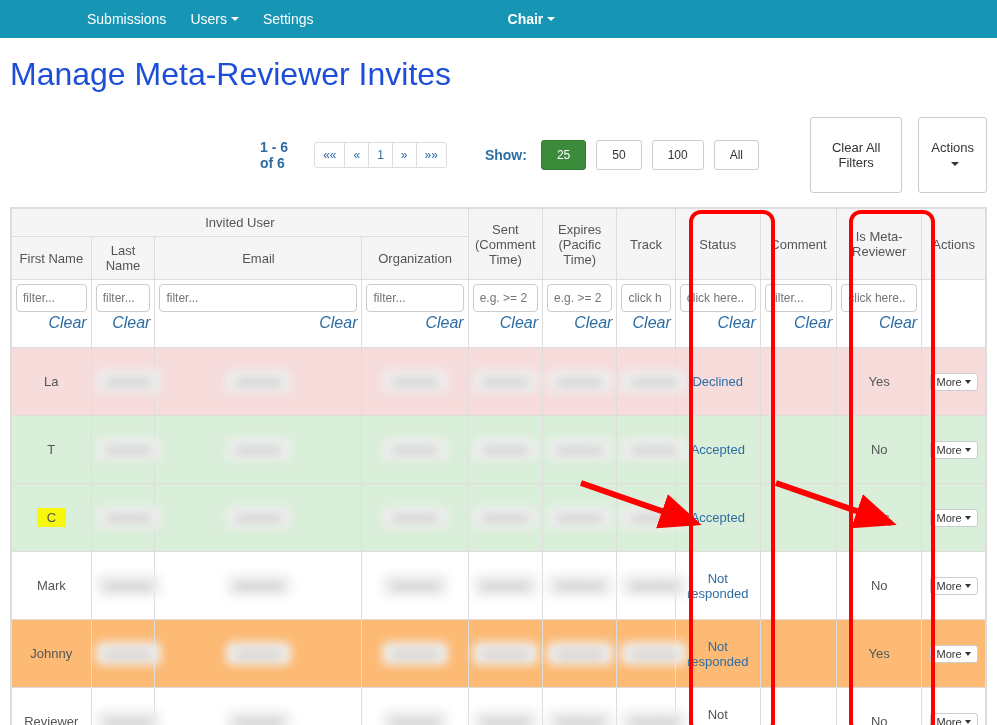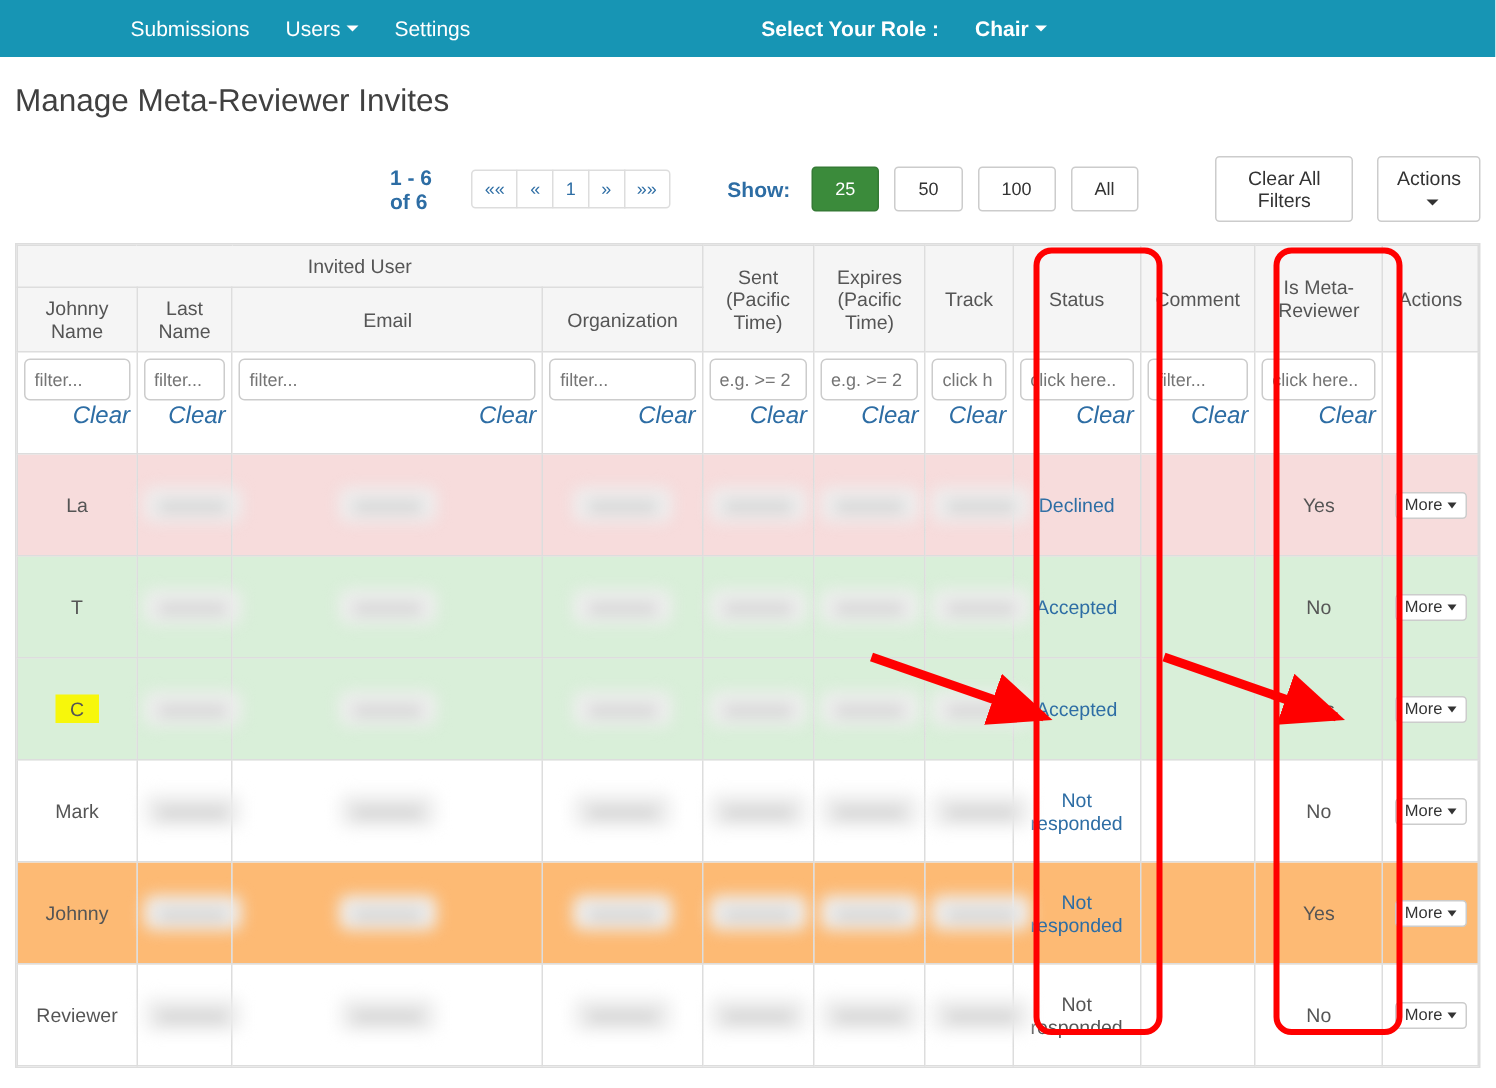--- a/index.html
+++ b/index.html
@@ -5,34 +5,34 @@
   * { box-sizing: border-box; margin: 0; padding: 0; }
   body { font-family: "Helvetica Neue", Helvetica, Arial, sans-serif; font-size: 14px; color: #333; background: #fff; width: 997px; }
   
   .navbar { background: #1795b4; color: #fff; height: 38px; display: flex; align-items: center; padding: 4px 10px; font-size: 14px; }
   .navbar .nav-left { display: flex; gap: 0; margin-left: 65px; }
   .navbar .nav-center { display: flex; gap: 0; margin-left: 170px; }
   .navbar a { color: #fff; text-decoration: none; padding: 10px 12px; display: inline-flex; align-items: center; }
   .navbar .bold { font-weight: bold; }
   .navbar .caret { display: inline-block; width: 0; height: 0; margin-left: 4px; vertical-align: middle; border-top: 4px solid #fff; border-right: 4px solid transparent; border-left: 4px solid transparent; }
   
-  .page-title { font-size: 21px; font-weight: 500; color: #404040; margin: 18px 0 18px 10px; }
+  .page-title { font-size: 32px; font-weight: 500; color: #1d4ed8; margin: 18px 0 18px 10px; }
   
   .toolbar { display: flex; align-items: center; gap: 6px; padding: 6px 10px 14px; }
   .toolbar .range { color: #2d6da4; font-weight: bold; margin-right: 6px; margin-left: 250px; }
   .pagination { display: flex; }
   .pagination button { background: #fff; border: 1px solid #ddd; color: #2d6da4; padding: 5px 8px; font-size: 12px; cursor: pointer; margin-left: -1px; }
   .pagination button:first-child { border-radius: 3px 0 0 3px; }
   .pagination button:last-child { border-radius: 0 3px 3px 0; }
   .show-label { color: #2d6da4; font-weight: bold; margin-left: 32px; margin-right: 4px; }
   .size-btn { background: #fff; border: 1px solid #ccc; color: #333; padding: 7px 15px; font-size: 12px; border-radius: 3px; cursor: pointer; margin-left: 4px; }
   .size-btn.active { background: #3b8b3b; border-color: #357a35; color: #fff; }
   .clear-filters { margin-left: 45px; }
   .actions-btn { margin-left: 10px; }
-  .btn { background: #fff; border: 1px solid #ccc; color: #333; padding: 6px 12px; font-size: 13px; border-radius: 3px; cursor: pointer; }
+  .btn { background: #fff; border: 1px solid #ccc; color: #333; padding: 22px 12px; font-size: 13px; border-radius: 3px; cursor: pointer; }
   .btn .caret-dark { display: inline-block; width: 0; height: 0; margin-left: 4px; vertical-align: middle; border-top: 4px solid #333; border-right: 4px solid transparent; border-left: 4px solid transparent; }
 
   .grid-wrap { position: relative; margin: 0 10px; border: 1px solid #ddd; }
   table { width: 100%; border-collapse: collapse; table-layout: fixed; }
   th, td { border: 1px solid #ddd; padding: 6px 4px; text-align: center; vertical-align: middle; font-size: 13px; color: #555; font-weight: normal; }
   thead tr:first-child th { background: #f5f5f5; }
   thead tr:nth-child(2) th { background: #f5f5f5; }
   thead th { height: auto; }
   .filter-row td { background: #fff; padding: 4px; vertical-align: top; }
   .filter-row input { width: 100%; border: 1px solid #ccc; border-radius: 4px; padding: 6px 6px; font-size: 12px; color: #0f172a; }
@@ -71,21 +71,20 @@
 <div class="navbar">
   <div class="nav-left">
     <a href="#">Submissions</a>
     <a href="#">
         <span>Users</span>
         <span class="caret"></span>
       </a>
     <a href="#">Settings</a>
   </div>
   <div class="nav-center">
-    <a href="#" class="bold">Select Your Role :</a>
     <a href="#" class="bold">
         <span>Chair</span>
         <span class="caret"></span>
       </a>
   </div>
 </div>
 
 <h1 class="page-title">Manage Meta-Reviewer Invites</h1>
 
 <div class="toolbar">
@@ -117,30 +116,30 @@
         <col class="col-exp">
         <col class="col-track">
         <col class="col-status">
     <col class="col-comment">
         <col class="col-meta">
         <col class="col-actions">
   </colgroup>
   <thead>
     <tr>
       <th colspan="4">Invited User</th>
-      <th rowspan="2">Sent (Pacific Time)</th>
+      <th rowspan="2">Sent (Comment Time)</th>
       <th rowspan="2">Expires (Pacific Time)</th>
       <th rowspan="2">Track</th>
       <th rowspan="2">Status</th>
       <th rowspan="2">Comment</th>
       <th rowspan="2">Is Meta-Reviewer</th>
       <th rowspan="2">Actions</th>
     </tr>
     <tr>
-      <th>Johnny Name</th>
+      <th>First Name</th>
       <th>Last Name</th>
       <th>Email</th>
       <th>Organization</th>
     </tr>
   </thead>
   <tbody>
     <tr class="filter-row">
       <td><input placeholder="filter..." style=""><span class="clear-link">Clear</span></td>
       <td><input placeholder="filter..." style=""><span class="clear-link">Clear</span></td>
       <td><input placeholder="filter..." style=""><span class="clear-link">Clear</span></td>

